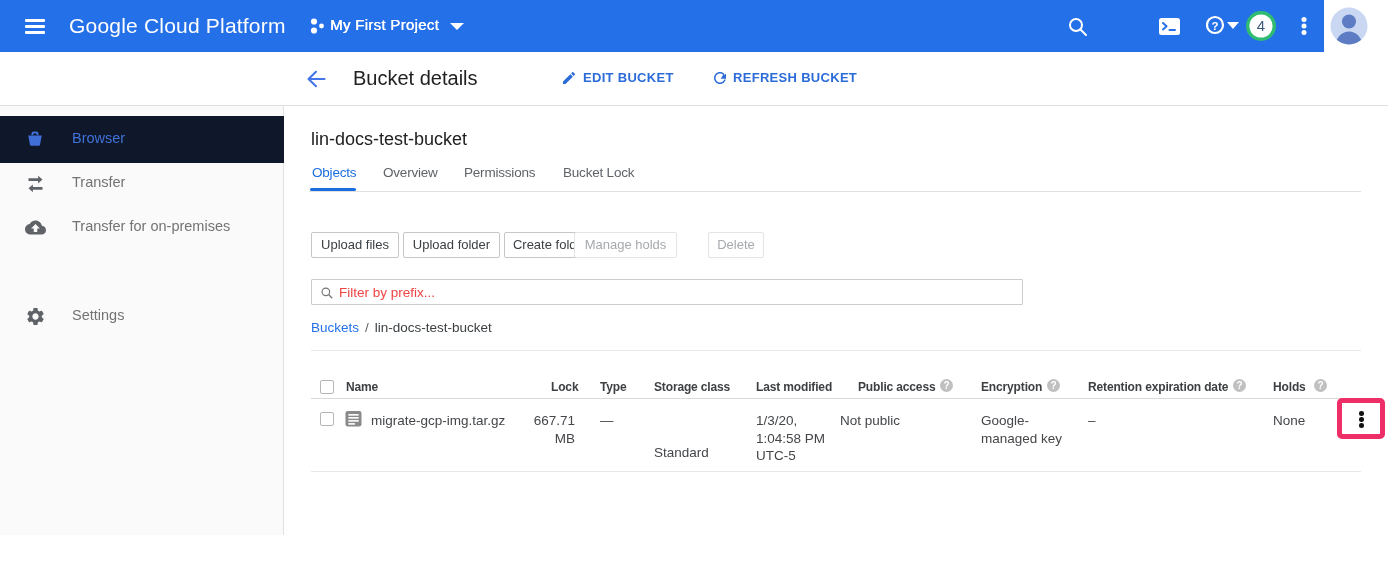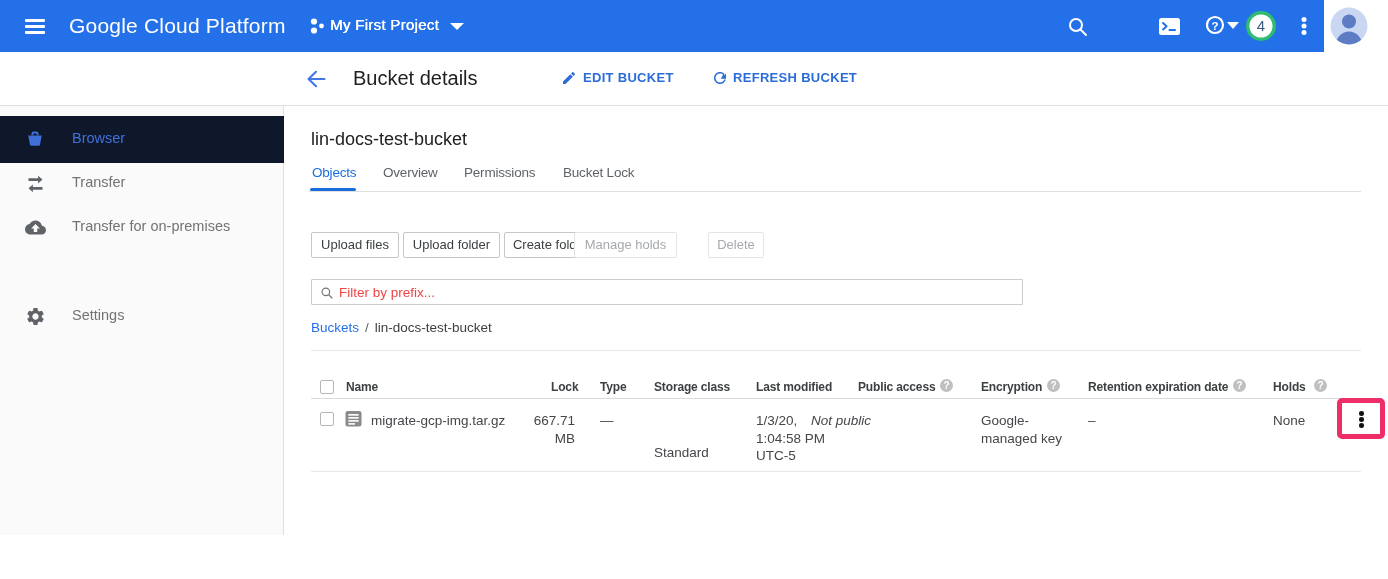--- a/index.html
+++ b/index.html
@@ -219,21 +219,21 @@
     <rect x="3.5" y="3.2" width="11" height="1.8" fill="#fff" opacity="0.95"></rect>
     <rect x="3.5" y="6.4" width="11" height="1.8" fill="#fff" opacity="0.95"></rect>
     <rect x="3.5" y="9.6" width="11" height="1.8" fill="#fff" opacity="0.95"></rect>
     <rect x="3.5" y="12.8" width="7" height="1.8" fill="#fff" opacity="0.95"></rect>
   </svg>
   <div class="td" style="left:371px; top:412px;">migrate-gcp-img.tar.gz</div>
   <div class="td" style="left:532px; top:412px; width:43px; text-align:right;">667.71<br>MB</div>
   <div class="td" style="left:600px; top:412px;">—</div>
   <div class="td" style="left:654px; top:408px;margin-top:36px;">Standard</div>
   <div class="td" style="left:756px; top:412px;">1/3/20,<br>1:04:58 PM<br>UTC-5</div>
-  <div class="td" style="left:811px; top:412px;font-style:italic;">Not public</div>
+  <div class="td" style="left:840px; top:412px;">Not public</div>
   <div class="td" style="left:981px; top:412px;">Google-<br>managed key</div>
   <div class="td" style="left:1088px; top:412px;">–</div>
   <div class="td" style="left:1273px; top:412px;">None</div>
 
   <div id="pinkbox"></div>
   <div class="kdot" style="top:411px;"></div>
   <div class="kdot" style="top:417px;"></div>
   <div class="kdot" style="top:423px;"></div>
 
 </div>

